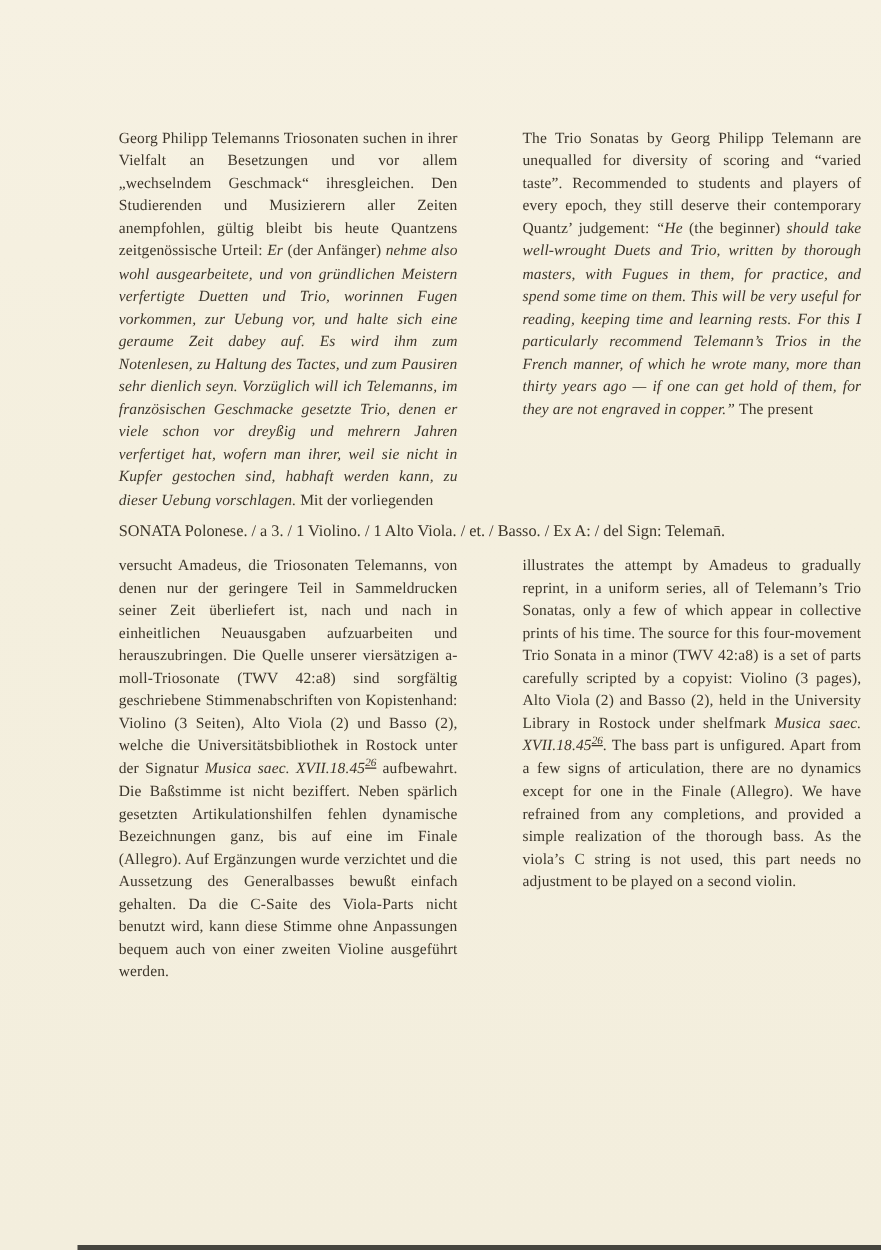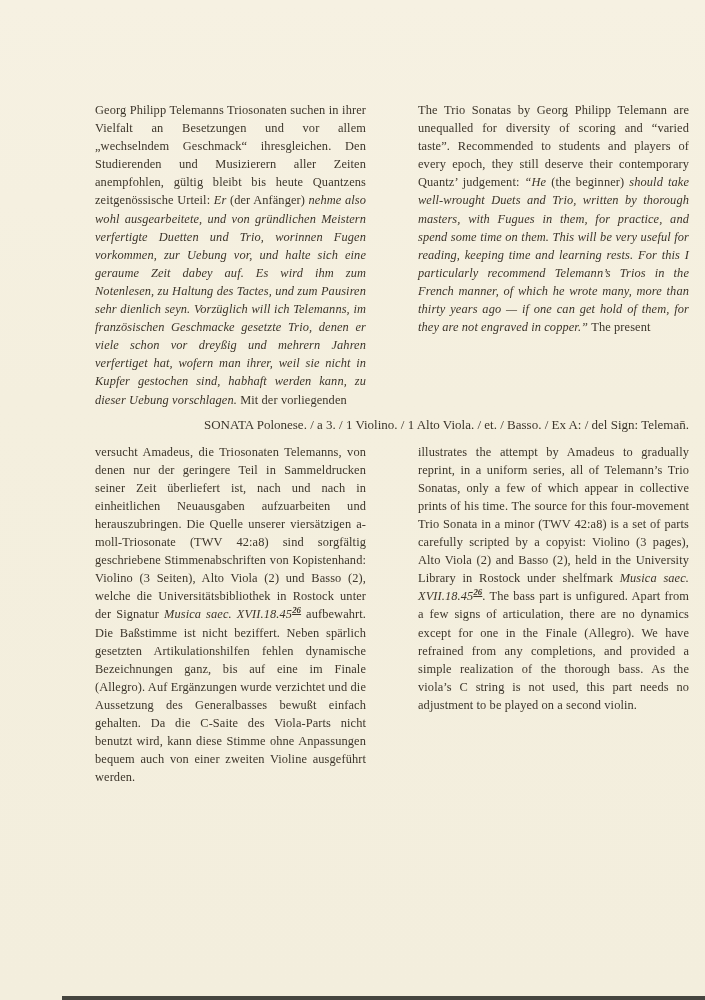--- a/index.html
+++ b/index.html
@@ -35,32 +35,31 @@
     margin: 0;
     text-align: justify;
     font-size: 12.4px;
     line-height: 18.1px;
     letter-spacing: 0.1px;
   }
   .col i, .source-line {
   }
   .source-line {
     margin: 7px 0 9px 0;
-    text-align: right;
+    text-align: left;
     font-size: 13px;
     line-height: 18px;
     white-space: nowrap;
   }
   sup.shelf-sup {
     font-style: italic;
     font-size: 0.72em;
     line-height: 0;
     text-decoration: underline;
     letter-spacing: 0;
-    font-weight: bold;
   }
   .scan-edge {
     position: absolute;
     left: 62px;
     right: 0;
     bottom: 0;
     height: 4px;
     background: var(--edge, #46453f);
   }
 </style>

